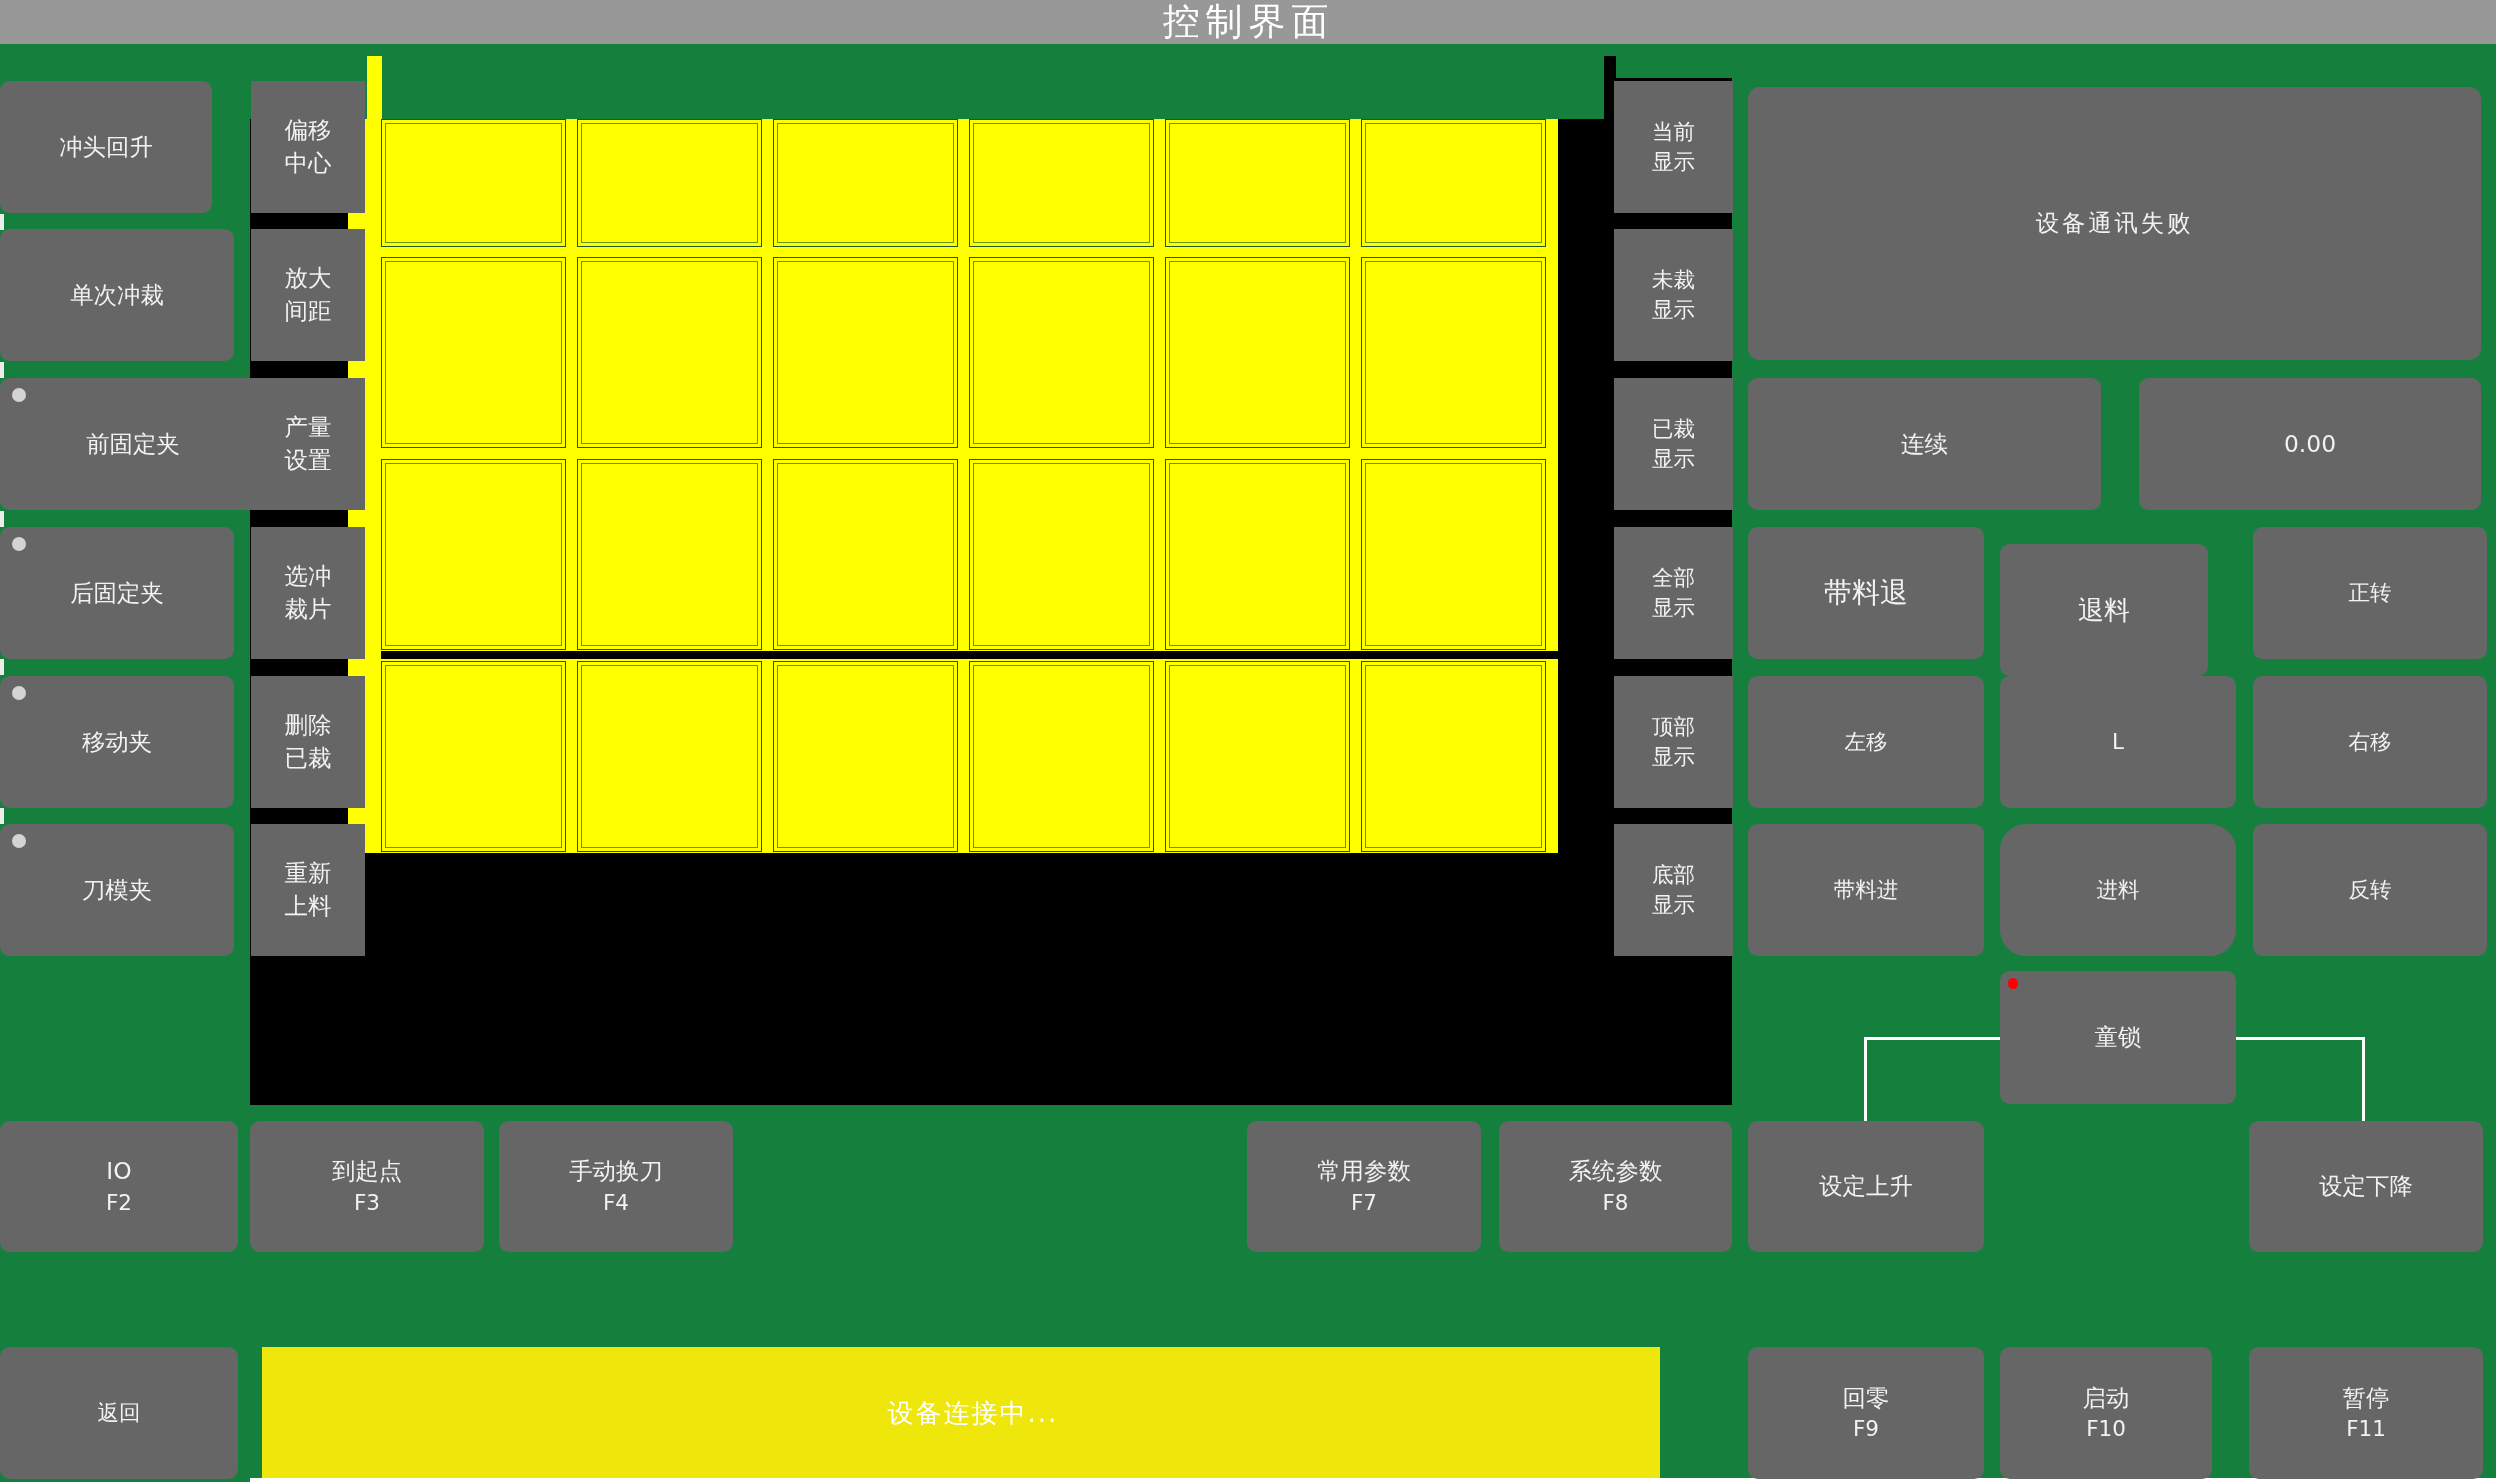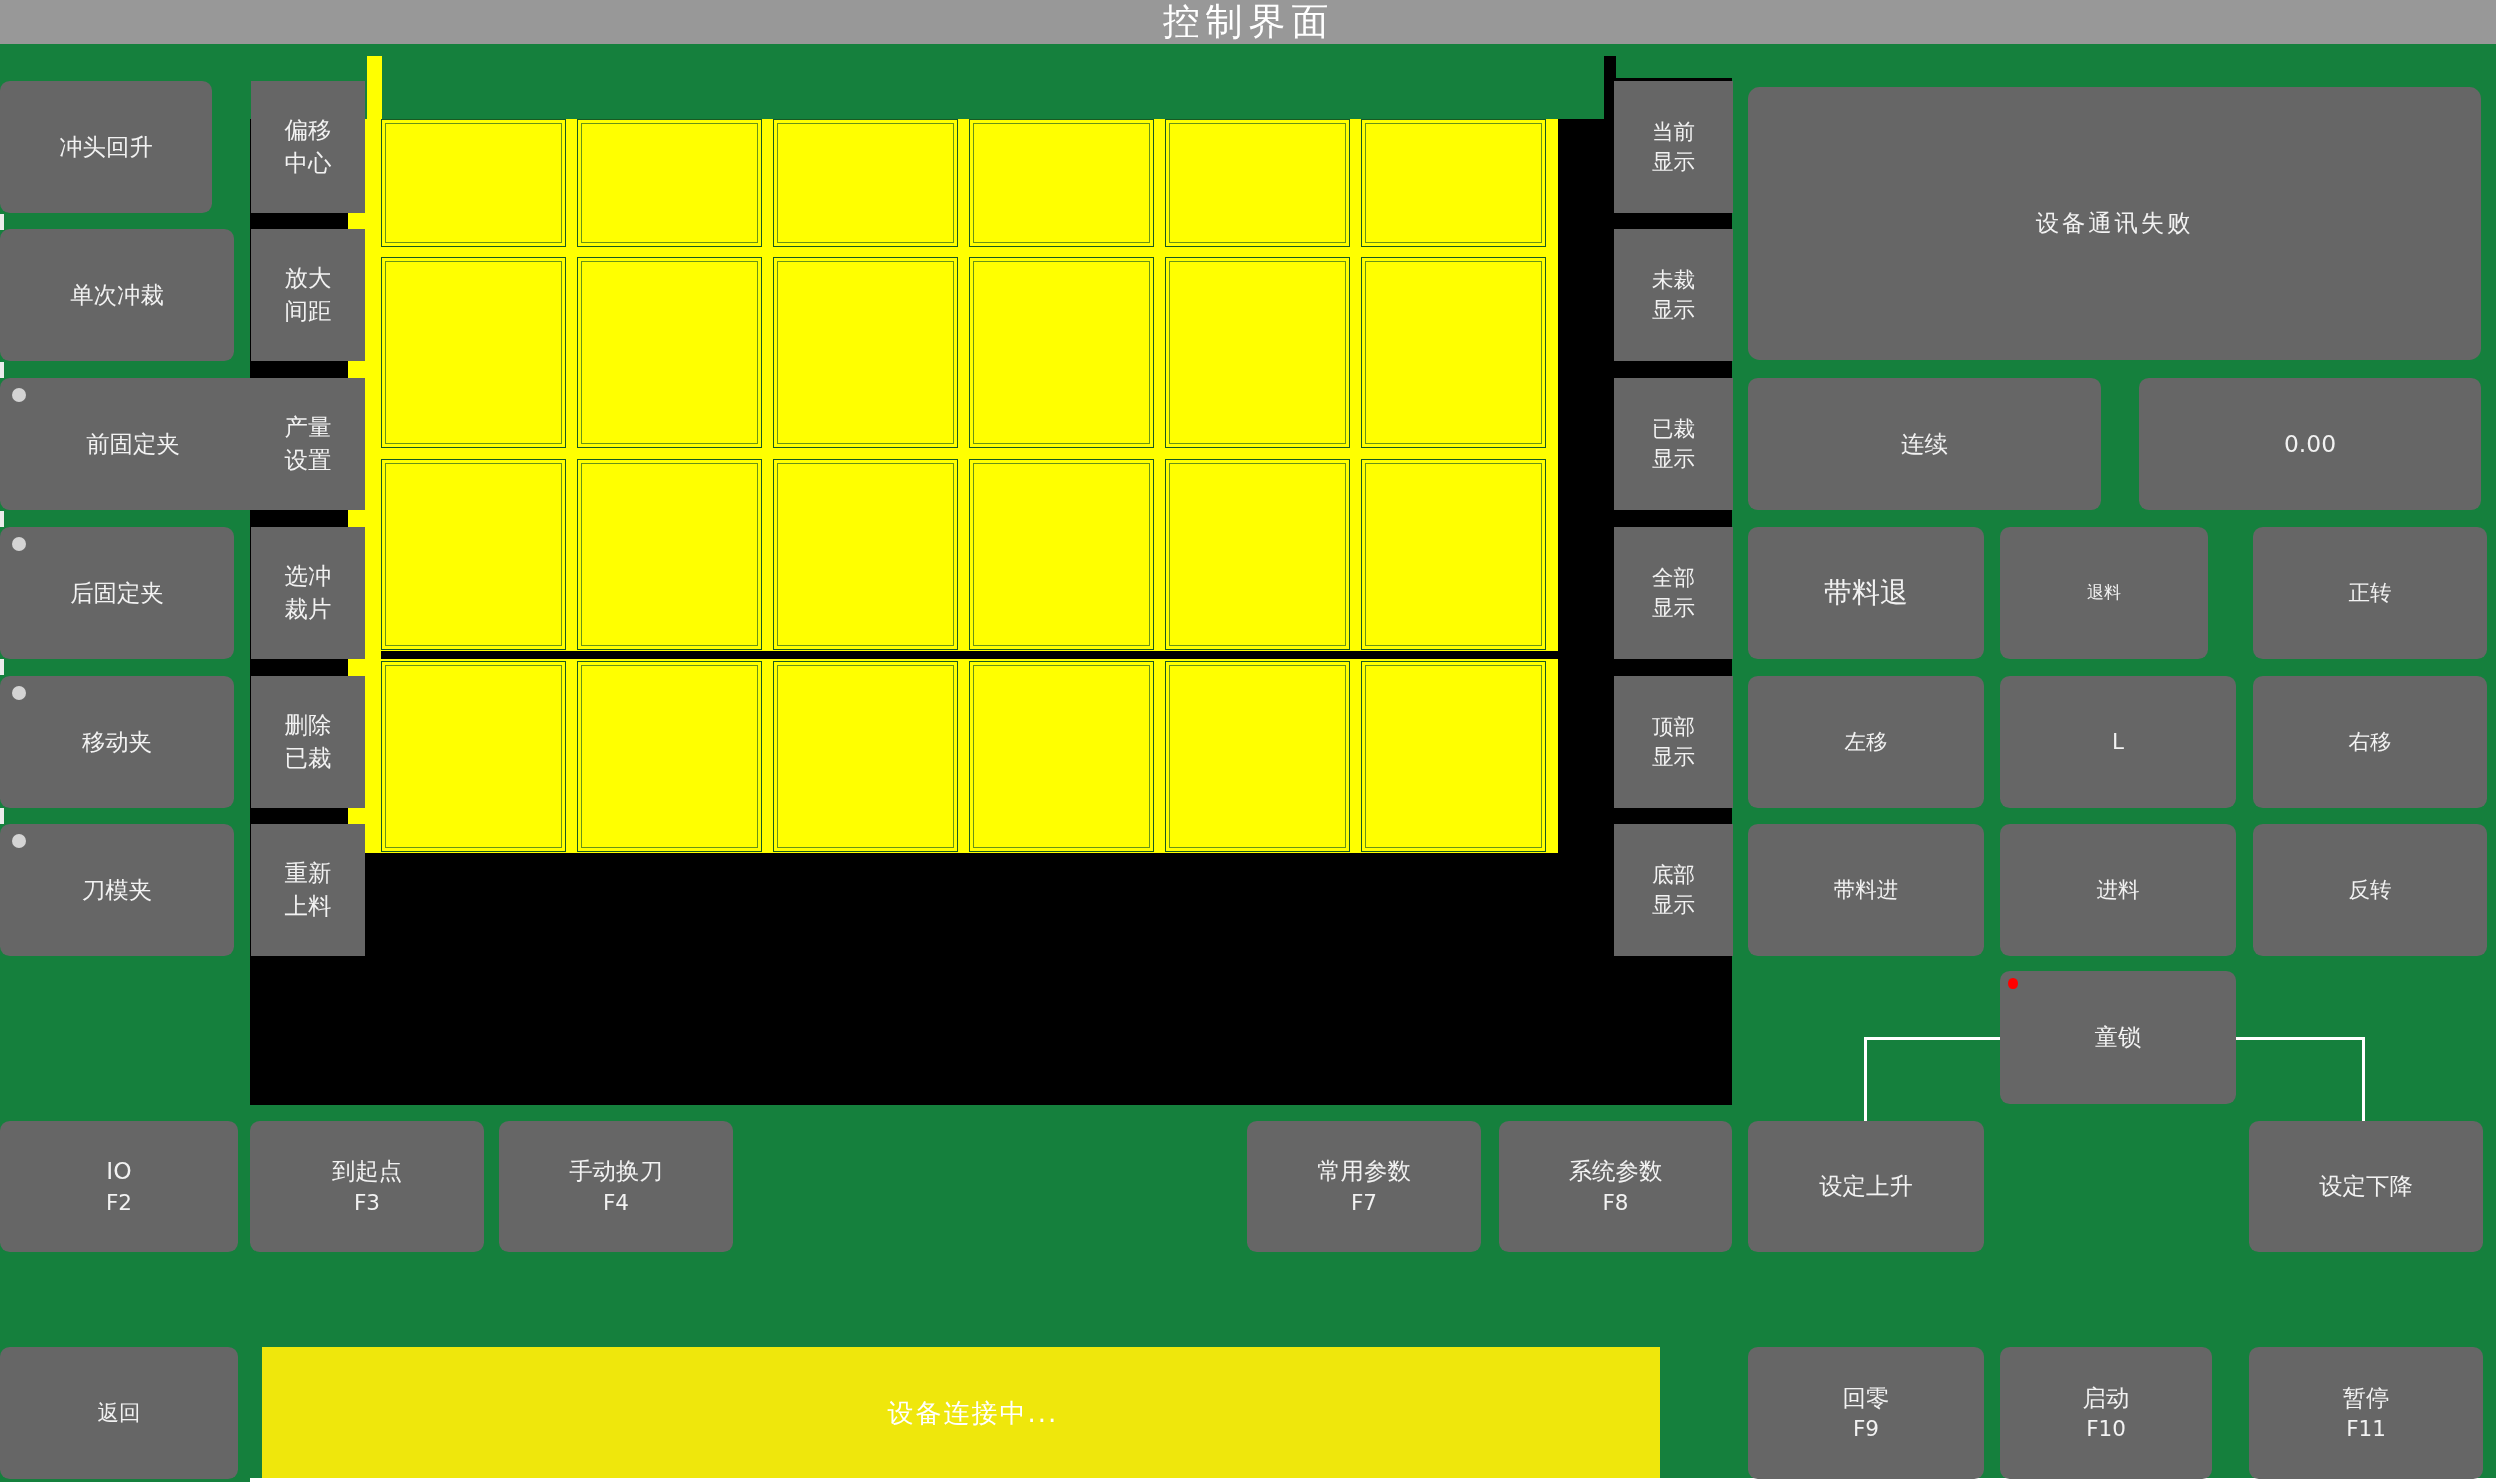--- a/index.html
+++ b/index.html
@@ -206,38 +206,38 @@
       <span>顶部</span>
       <span>显示</span>
     </div>
     <div class="btn" style="left: 1614px; top: 824px; width: 119px; height: 132px; font-size: 21.5px;">
       <span>底部</span>
       <span>显示</span>
     </div>
     <div class="btn rounded" style="left: 1748px; top: 527px; width: 236px; height: 132px; font-size: 28px;">
       <span>带料退</span>
     </div>
-    <div class="btn rounded" style="left: 2000px; top: 527px; width: 208px; height: 132px; font-size: 17px;">
+    <div class="btn rounded" style="left: 2000px; top: 544px; width: 208px; height: 132px; font-size: 26px;">
       <span>退料</span>
     </div>
     <div class="btn rounded" style="left: 2253px; top: 527px; width: 234px; height: 132px; font-size: 21.5px;">
       <span>正转</span>
     </div>
     <div class="btn rounded" style="left: 1748px; top: 676px; width: 236px; height: 132px; font-size: 21.5px;">
       <span>左移</span>
     </div>
     <div class="btn rounded" style="left: 2000px; top: 676px; width: 236px; height: 132px; font-size: 21.5px;">
       <span>L</span>
     </div>
     <div class="btn rounded" style="left: 2253px; top: 676px; width: 234px; height: 132px; font-size: 21.5px;">
       <span>右移</span>
     </div>
     <div class="btn rounded" style="left: 1748px; top: 824px; width: 236px; height: 132px; font-size: 21.5px;">
       <span>带料进</span>
     </div>
-    <div class="btn rounded" style="left: 2000px; top: 824px; width: 236px; height: 132px; font-size: 21.5px;">
+    <div class="btn rounded" style="left: 2000px; top: 824px; width: 236px; height: 132px; font-size: 21.5px; border-radius: 26px;">
       <span>进料</span>
     </div>
     <div class="btn rounded" style="left: 2253px; top: 824px; width: 234px; height: 132px; font-size: 21.5px;">
       <span>反转</span>
     </div>
   </div>
 
 
 </body></html>

